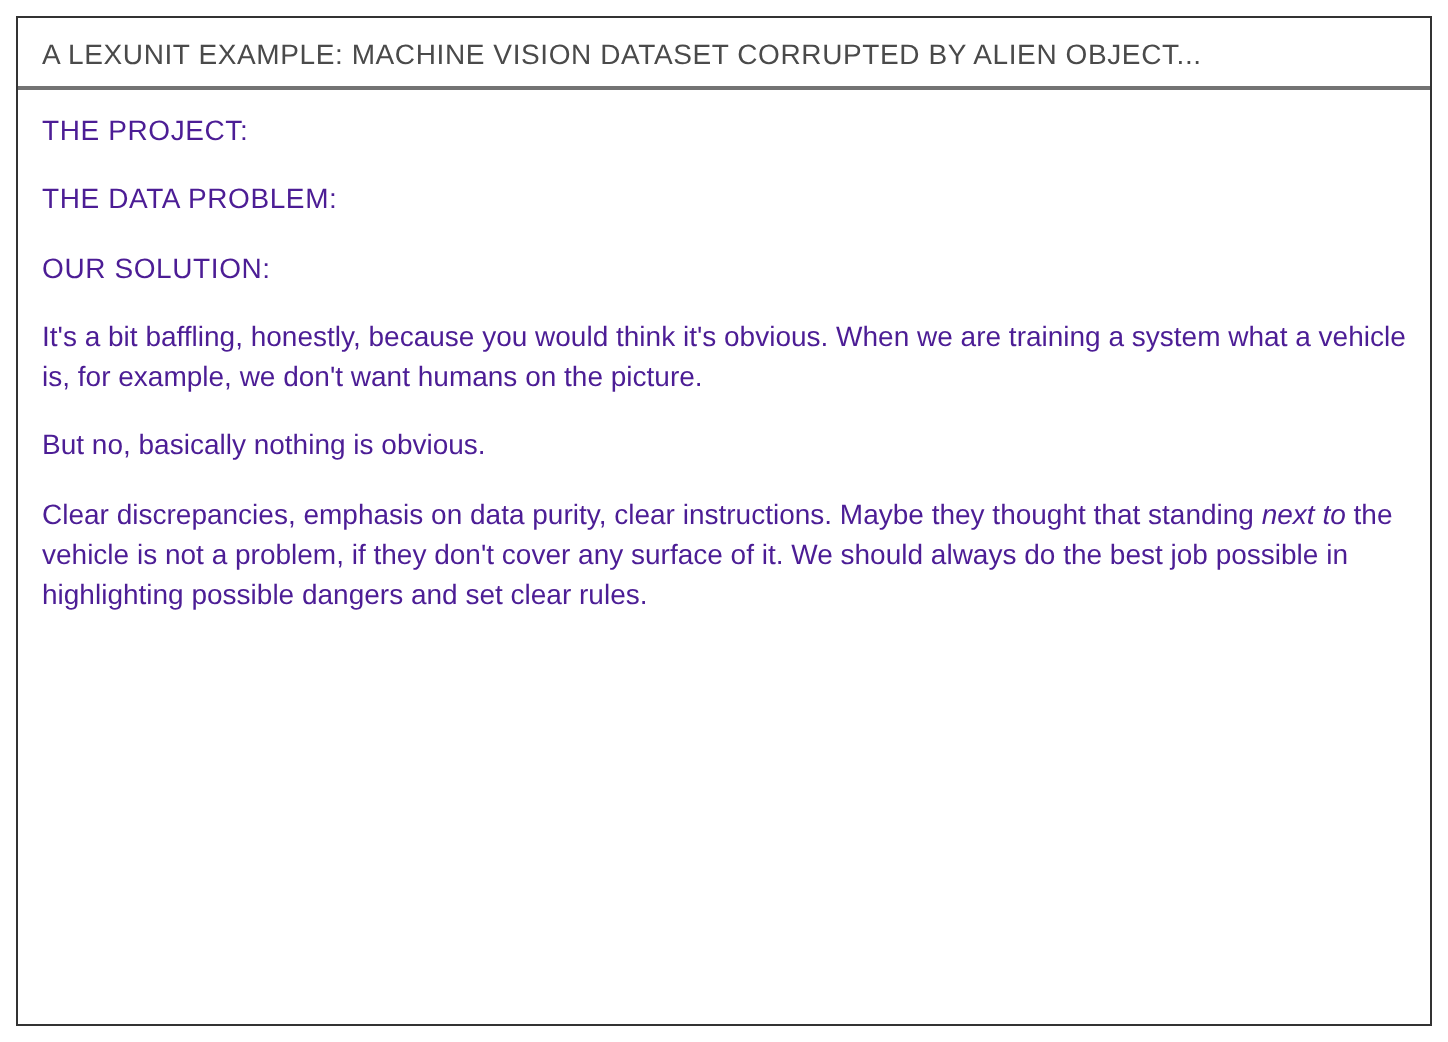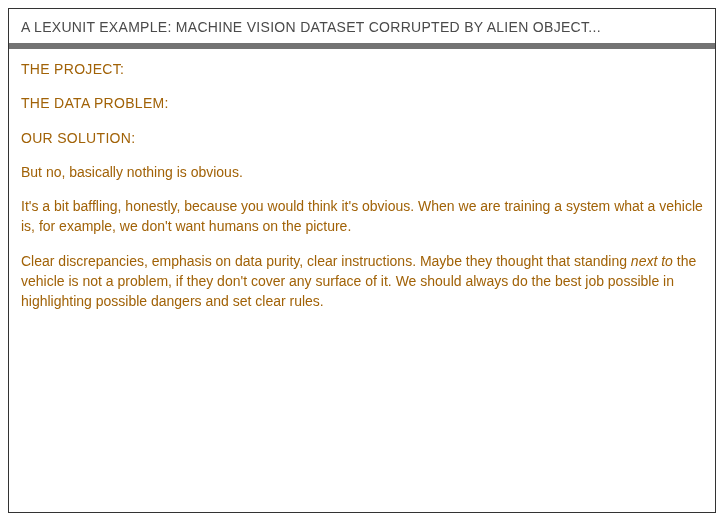--- a/index.html
+++ b/index.html
@@ -13,32 +13,32 @@
   }
   .card {
     box-sizing: border-box;
     margin: 8px;
     width: 708px;
     height: 505px;
     border: 1px solid #333;
   }
   .card-header {
     box-sizing: border-box;
-    border-bottom: 6px solid #737373;
+    border-bottom: 2px solid #737373;
     padding: 10px 12px 8px 12px;
     font-size: 14px;
     letter-spacing: 0.3px;
     color: #4a4a4a;
   }
   .card-body {
     box-sizing: border-box;
     padding: 10px 12px 12px 12px;
     font-size: 14px;
     line-height: 1.45;
-    color: #a16207;
+    color: #4c1d95;
   }
   .section-label {
     margin: 0 0 14px 0;
     letter-spacing: 0.3px;
   }
   .para {
     margin: 0 0 14px 0;
   }
   em.italic {
     font-style: italic;
@@ -51,21 +51,21 @@
   <div class="card-header">
     <span>A LEXUNIT EXAMPLE: MACHINE VISION DATASET CORRUPTED BY ALIEN OBJECT...</span>
   </div>
   <div class="card-body">
 
     <p class="section-label">THE PROJECT:</p>
 
     <p class="section-label">THE DATA PROBLEM:</p>
 
     <p class="section-label">OUR SOLUTION:</p>
+    <p class="para">It's a bit baffling, honestly, because you would think it's obvious. When we are training a system what a vehicle is, for example, we don't want humans on the picture.</p>
     <p class="para">But no, basically nothing is obvious.</p>
-    <p class="para">It's a bit baffling, honestly, because you would think it's obvious. When we are training a system what a vehicle is, for example, we don't want humans on the picture.</p>
 
     <p class="para">
       <span>Clear discrepancies, emphasis on data purity, clear instructions. Maybe they thought that standing </span><em class="italic">next to</em><span> the vehicle is not a problem, if they don't cover any surface of it. We should always do the best job possible in highlighting possible dangers and set clear rules.</span>
     </p>
 
   </div>
 </div>
 
 </body></html>

